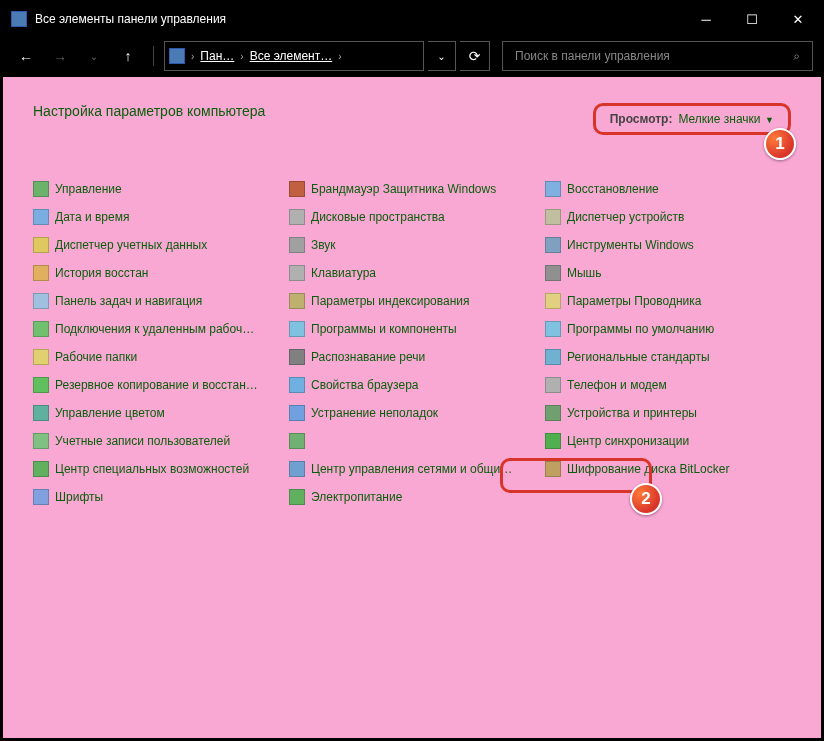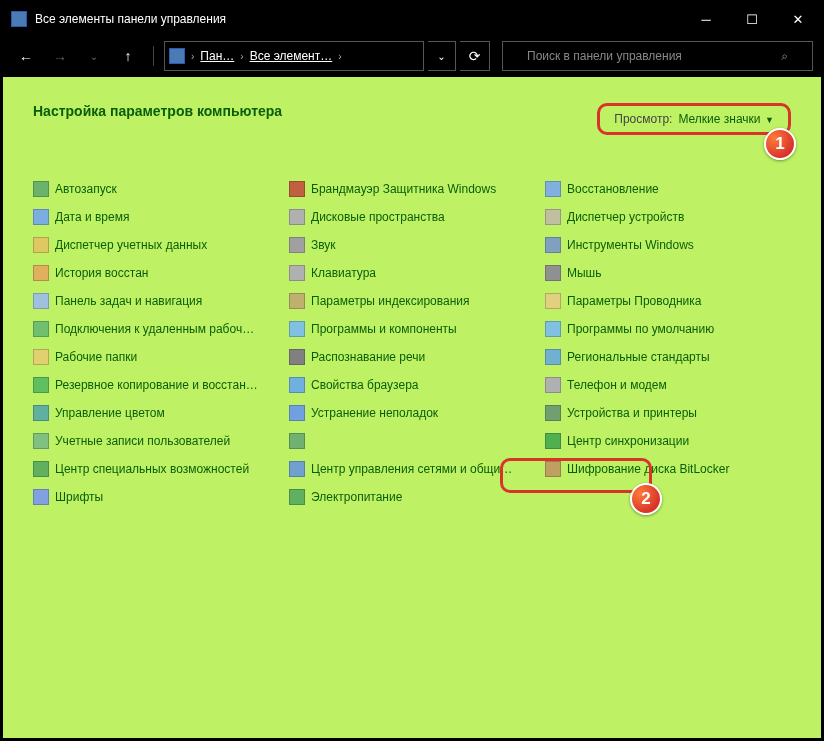--- a/index.html
+++ b/index.html
@@ -1,38 +1,38 @@
 <!DOCTYPE html>
 <html><head>
 <meta charset="utf-8">
 <style>
   * { box-sizing: border-box; margin: 0; padding: 0; }
   body { font-family: "Segoe UI", Tahoma, sans-serif; background: #fff; }
-  .frame { width: 824px; height: 741px; border: 3px solid #000; position: relative; background: #bef264; }
+  .frame { width: 824px; height: 741px; border: 3px solid #000; position: relative; background: #f9a8d4; }
   .titlebar { height: 32px; background: #000; color: #fff; display: flex; align-items: center; font-size: 12px; padding-left: 8px; }
   .titlebar .tb-icon { width: 16px; height: 16px; background: #4a7bb5; margin-right: 8px; border: 1px solid #2a5bb0; display: inline-block; }
   .titlebar .title { flex: 1; }
   .titlebar .wbtn { width: 46px; height: 32px; display: flex; align-items: center; justify-content: center; color: #fff; font-size: 13px; }
   .navbar { height: 42px; background: #000; display: flex; align-items: center; padding: 0 8px; gap: 4px; }
   .navbtn { width: 30px; height: 30px; display: flex; align-items: center; justify-content: center; color: #fff; font-size: 14px; }
   .navbtn.disabled { color: #666; }
   .nav-sep { width: 1px; height: 20px; background: #444; margin: 0 6px; }
   .addr { flex: 0 0 auto; height: 30px; border: 1px solid #555; background: #000; display: flex; align-items: center; padding: 0 4px; min-width: 260px; }
   .addr .seg-icon { width: 16px; height: 16px; background: #4a7bb5; border: 1px solid #2a5bb0; margin-right: 4px; }
   .addr .seg { color: #fff; font-size: 12px; padding: 0 4px; text-decoration: underline; }
   .addr .chev { color: #aaa; font-size: 10px; padding: 0 2px; }
   .addr-drop { width: 28px; height: 30px; border: 1px solid #555; border-left: none; display: flex; align-items: center; justify-content: center; color: #fff; font-size: 10px; }
   .addr-refresh { width: 30px; height: 30px; border: 1px solid #555; border-left: none; display: flex; align-items: center; justify-content: center; color: #fff; font-size: 14px; margin-right: 8px; }
-  .searchbox { flex: 1; height: 30px; border: 1px solid #555; background: #000; display: flex; align-items: center; padding: 0 24px; color: #888; font-size: 12px; }
+  .searchbox { flex: 1; height: 30px; border: 1px solid #555; background: #000; display: flex; align-items: center; padding: 0 12px; color: #888; font-size: 12px; }
   .searchbox .label { flex: 1; }
   .content { padding: 26px 30px; }
   .header-row { display: flex; align-items: flex-start; justify-content: space-between; margin-bottom: 44px; position: relative; }
-  .page-title { color: #0a5e0a; font-size: 14px; font-weight: 700; }
+  .page-title { color: #0a5e0a; font-size: 14px; font-weight: 400; }
   .view-box { border: 3px solid #d9342a; border-radius: 10px; padding: 6px 14px; display: flex; align-items: center; gap: 6px; font-size: 12px; position: relative; }
-  .view-label { color: #444; }
+  .view-label { color: #444; font-weight: bold; }
   .view-value { color: #0a5e0a; }
   .view-value .tri { font-size: 9px; color: #0a5e0a; margin-left: 2px; }
   .marker { position: absolute; width: 32px; height: 32px; border-radius: 50%; background: radial-gradient(circle at 30% 30%, #ff7b3a, #d9342a 70%); border: 2px solid #fff; box-shadow: 0 1px 3px rgba(0,0,0,0.4); color: #fff; font-weight: bold; font-size: 17px; display: flex; align-items: center; justify-content: center; }
   .marker1 { right: -8px; top: 22px; }
   .grid { display: grid; grid-template-columns: repeat(3, 1fr); column-gap: 10px; row-gap: 8px; position: relative; }
   .item { display: flex; align-items: center; gap: 6px; font-size: 12px; color: #0a5e0a; height: 20px; cursor: pointer; white-space: nowrap; overflow: hidden; text-overflow: ellipsis; }
   .item .icon { width: 16px; height: 16px; flex-shrink: 0; display: inline-block; border: 1px solid rgba(0,0,0,0.2); }
   .highlight-box { position: absolute; border: 3px solid #d9342a; border-radius: 10px; pointer-events: none; }
   .hl2 { left: 497px; top: 455px; width: 152px; height: 35px; }
   .marker2 { position: absolute; left: 627px; top: 480px; }
@@ -78,21 +78,21 @@
       <div class="view-box">
         <span class="view-label">Просмотр:</span>
         <span class="view-value"><span>Мелкие значки</span><span class="tri"> ▼</span></span>
         <div class="marker marker1">1</div>
       </div>
     </div>
 
     <div class="grid" id="items-grid">
         <div class="item">
           <span class="icon" style="background: rgb(107, 179, 107);"></span>
-          <span>Автозапуск</span>
+          <span>Управление</span>
         </div>
         <div class="item">
           <span class="icon" style="background: rgb(192, 96, 64);"></span>
           <span>Брандмауэр Защитника Windows</span>
         </div>
         <div class="item">
           <span class="icon" style="background: rgb(128, 176, 224);"></span>
           <span>Восстановление</span>
         </div>
         <div class="item">

